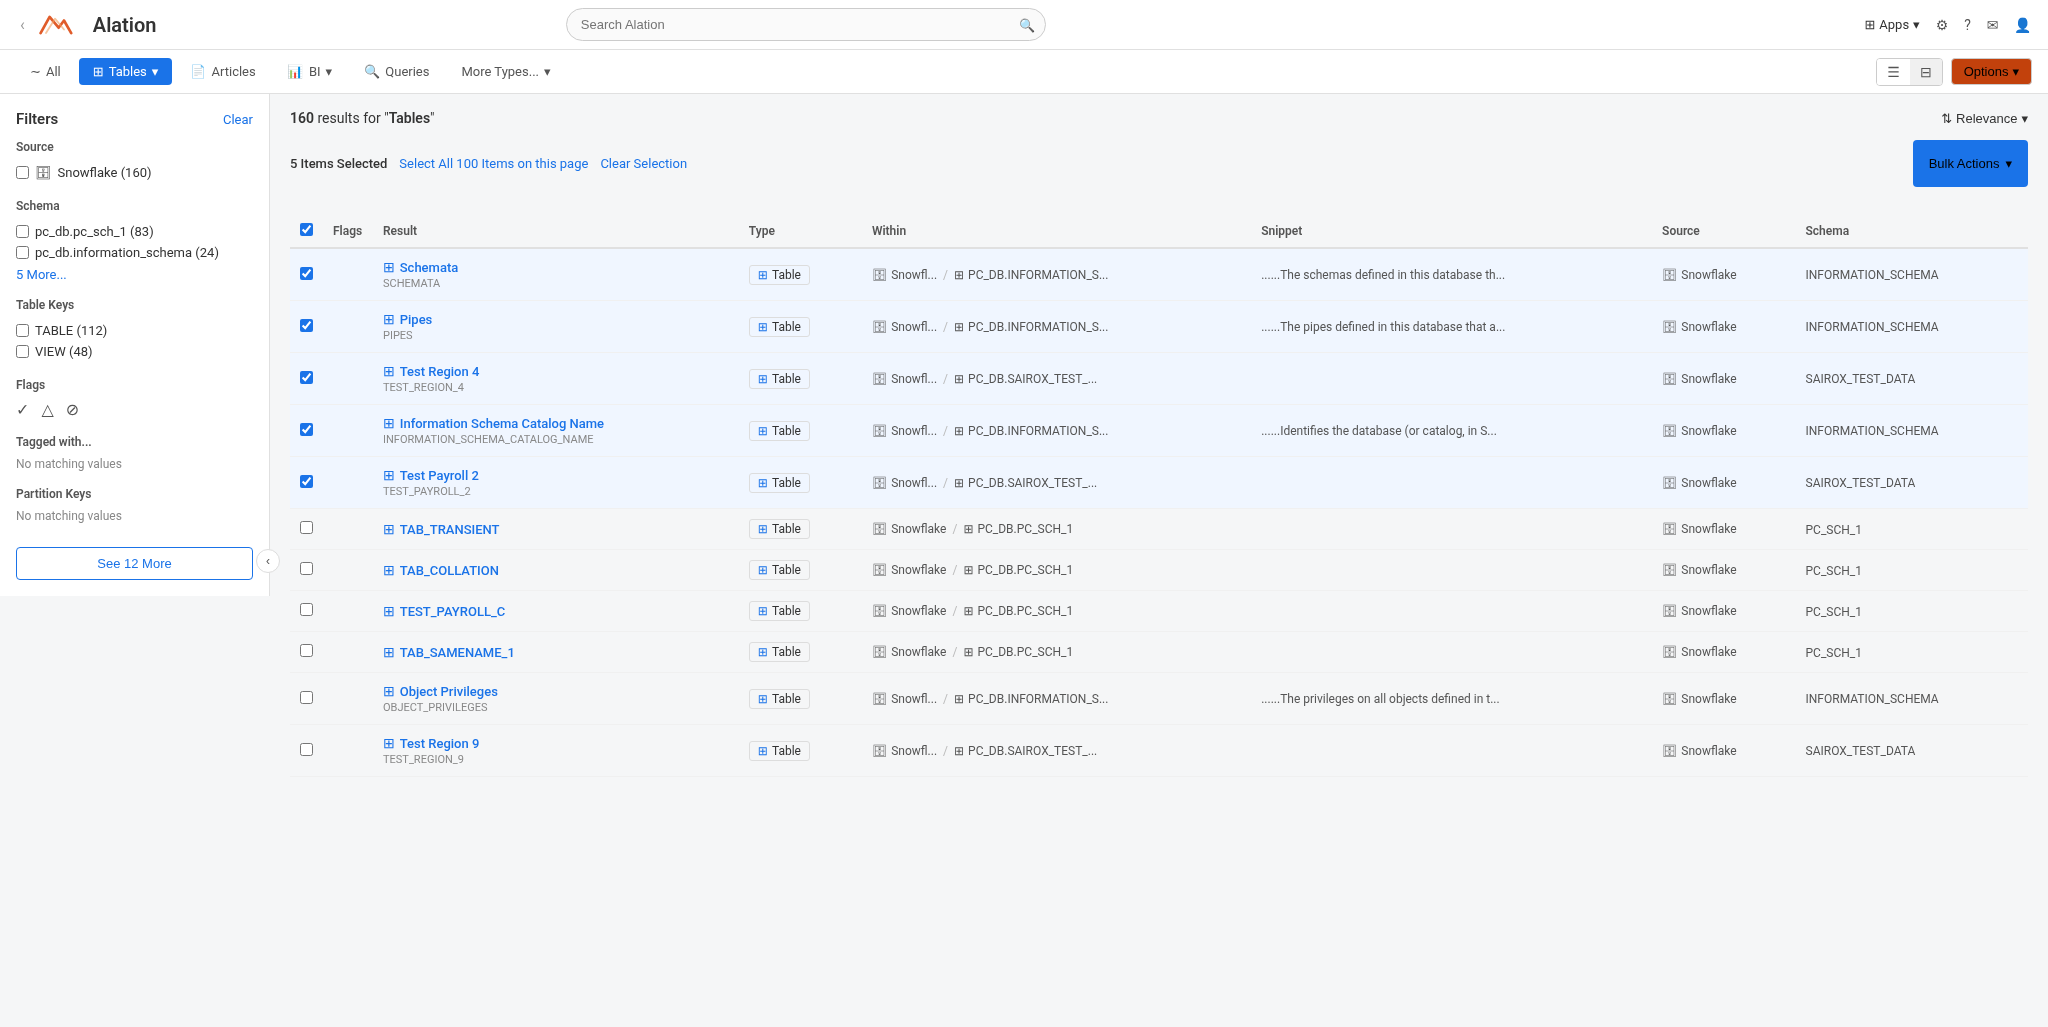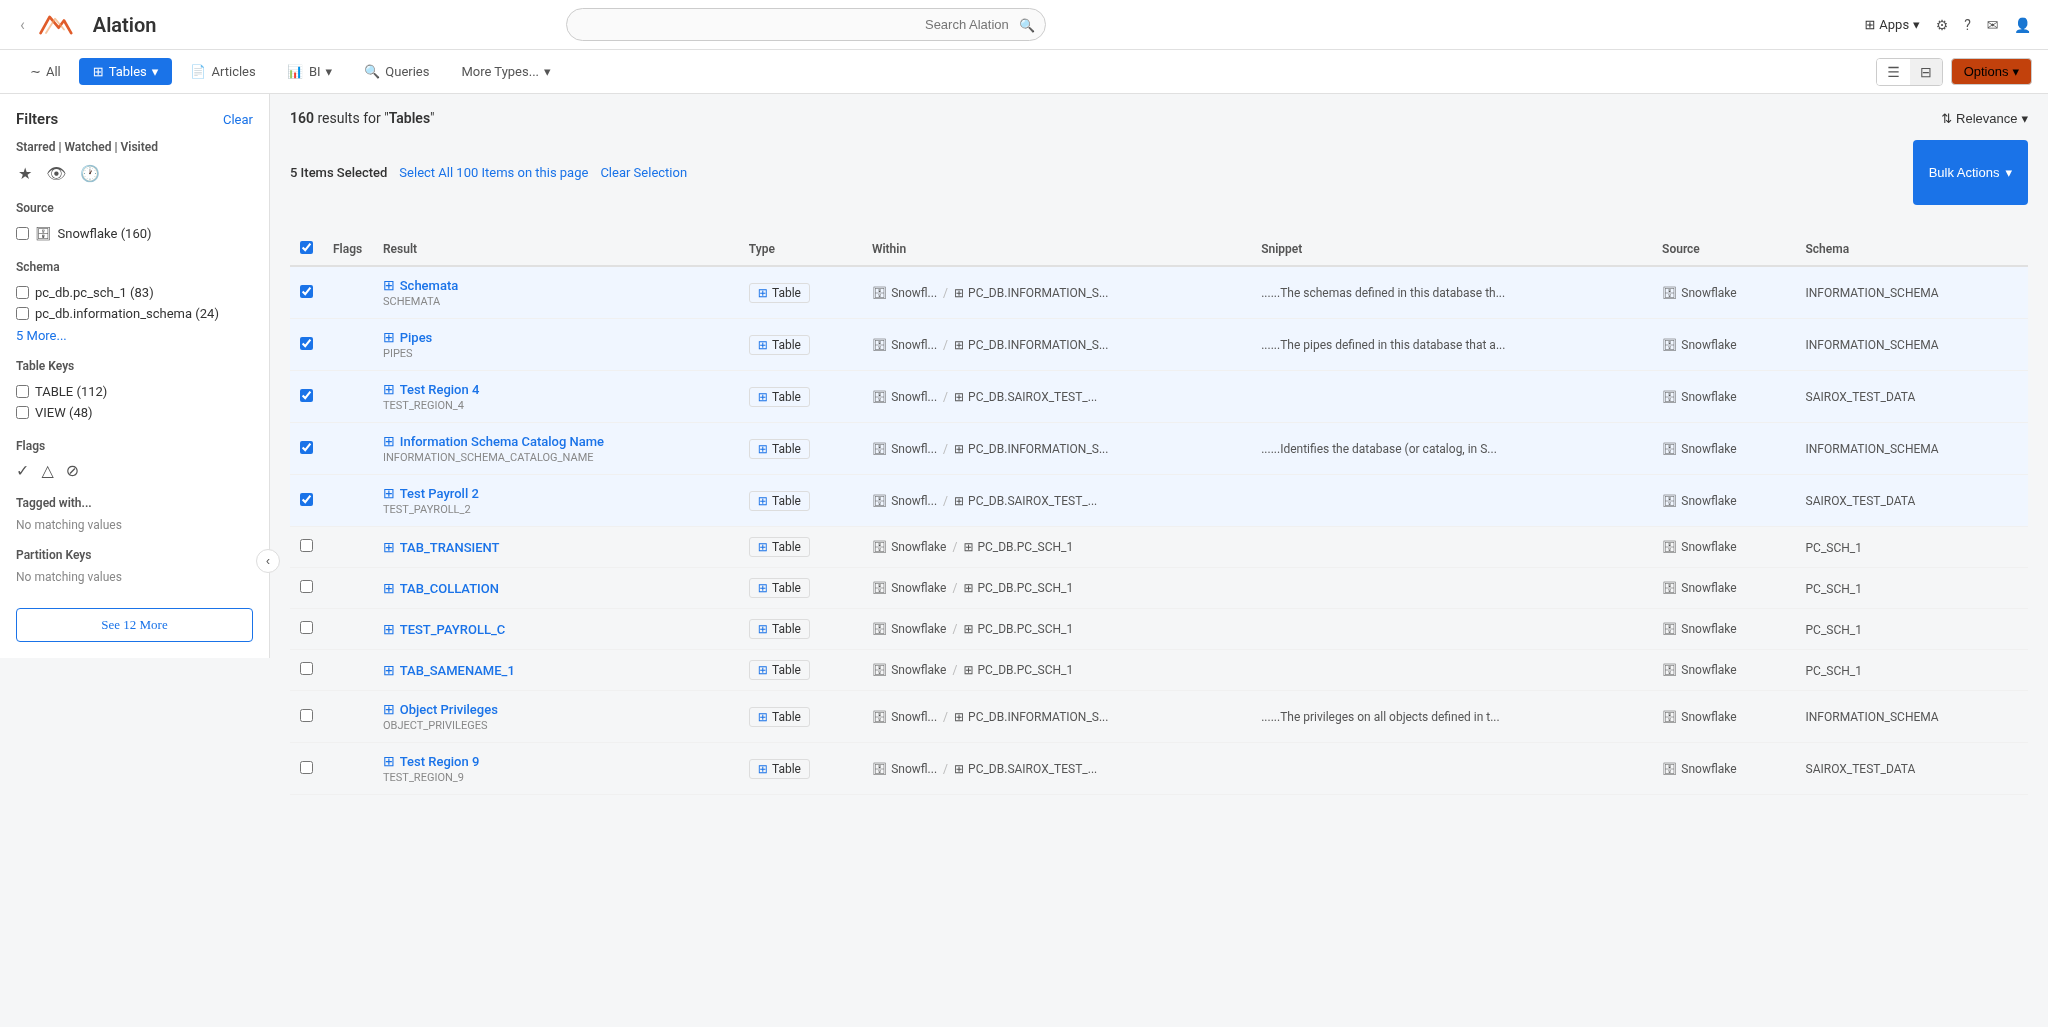--- a/index.html
+++ b/index.html
@@ -30,21 +30,20 @@
       position: relative;
     }
     .search-bar input {
       width: 100%;
       padding: 8px 36px 8px 14px;
       border: 1px solid #ccc;
       border-radius: 20px;
       font-size: 13px;
       outline: none;
       background: #fafafa;
-      text-align: right;
     }
     .search-icon-wrap {
       position: absolute;
       right: 10px;
       top: 50%;
       transform: translateY(-50%);
       color: #888;
     }
 
     .nav-right { display: flex; align-items: center; gap: 16px; margin-left: auto; }
@@ -110,21 +109,20 @@
     .see-more-btn {
       width: 100%;
       padding: 8px;
       border: 1px solid #1a73e8;
       border-radius: 4px;
       color: #1a73e8;
       background: #fff;
       cursor: pointer;
       font-size: 13px;
       margin-top: 8px;
-      font-family: Liberation Serif, serif;
     }
 
     
     .collapse-btn {
       position: absolute;
       left: 256px;
       top: 50%;
       transform: translateY(-50%);
       background: #fff;
       border: 1px solid #ddd;
@@ -149,24 +147,24 @@
     .relevance-btn { display: flex; align-items: center; gap: 4px; cursor: pointer; font-size: 13px; color: #333; border: none; background: none; }
 
     
     .selection-bar { display: flex; align-items: center; gap: 12px; margin-bottom: 28px; }
     .selected-count { font-size: 13px; font-weight: 500; }
     .select-all-link { color: #1a73e8; cursor: pointer; font-size: 13px; }
     .clear-sel-link { color: #1a73e8; cursor: pointer; font-size: 13px; }
     .bulk-actions-btn {
       margin-left: auto;
       background: #1a73e8;
-      color: #ffffff;
+      color: #000000;
       border: none;
       border-radius: 4px;
-      padding: 25px 16px;
+      padding: 16px 16px;
       font-size: 13px;
       cursor: pointer;
       display: flex;
       align-items: center;
       gap: 6px;
     }
 
     
     .results-table { width: 100%; border-collapse: collapse; }
     .results-table th {
@@ -292,30 +290,20 @@
 
   <div class="sidebar-wrapper">
     <div class="sidebar">
 
       <div class="sidebar-header">
         <span class="sidebar-title">Filters</span>
         <span class="clear-link">Clear</span>
       </div>
 
       
-      <div class="filter-section">
-        <div class="filter-section-title">
-          <span>Starred | Watched | Visited</span>
-        </div>
-        <div class="starred-row">
-          <span class="icon-btn">★</span>
-          <span class="icon-btn">👁</span>
-          <span class="icon-btn">🕐</span>
-        </div>
-      </div>
 
       
       <div class="filter-section">
         <div class="filter-section-title">Source</div>
         <label class="filter-row">
           <input type="checkbox" class="row-checkbox" style="">
           <span>🗄</span>
           <span>Snowflake (160)</span>
         </label>
       </div>

